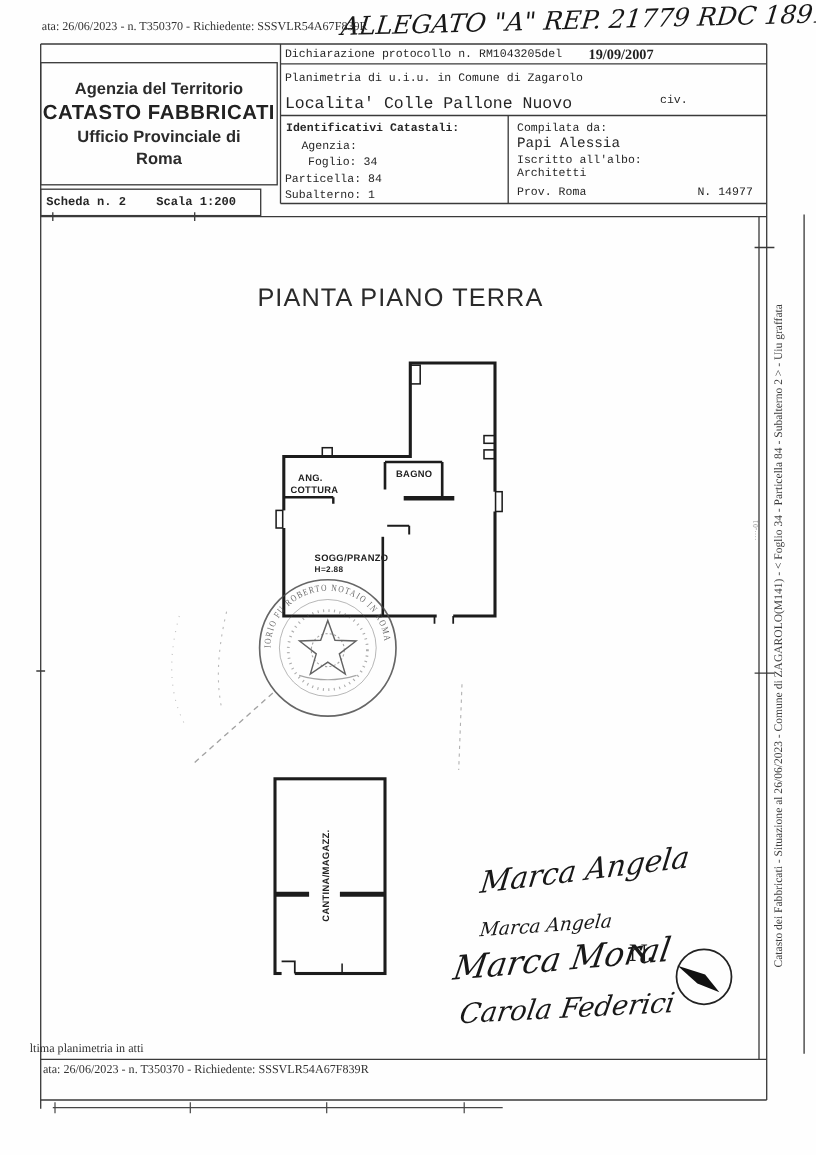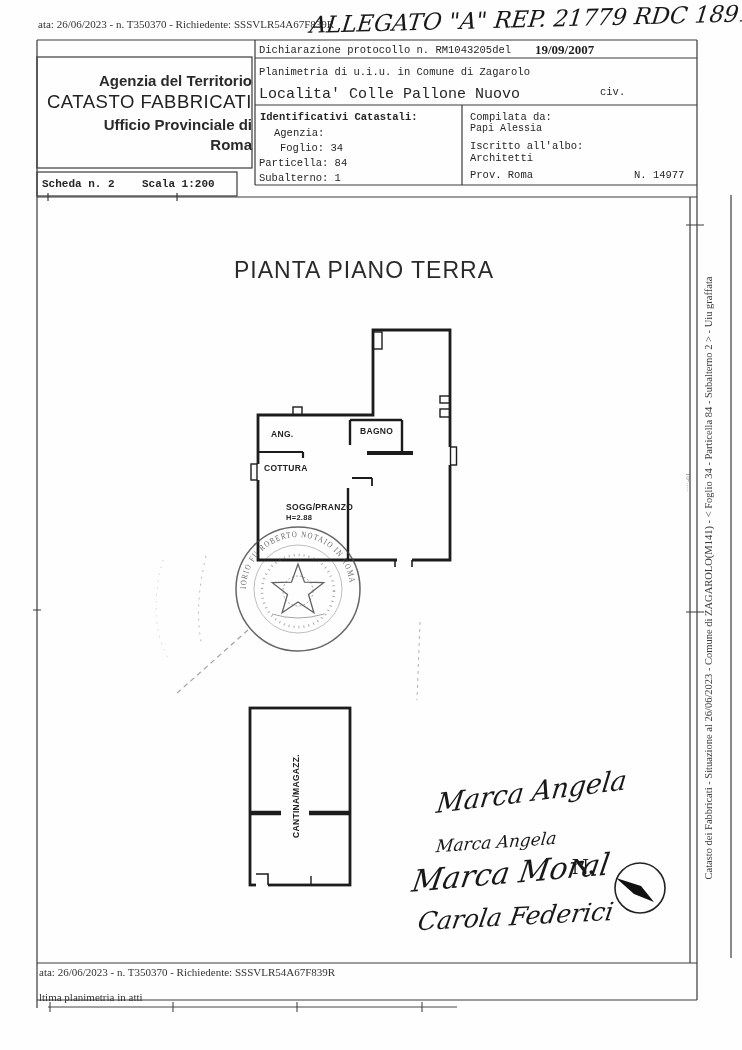--- a/index.html
+++ b/index.html
@@ -4,23 +4,23 @@
 <style>
   html,body{margin:0;padding:0;background:#ffffff;}
   #page{position:relative;width:742px;height:1050px;background:#fefefe;overflow:hidden;
         font-family:"Liberation Sans",sans-serif;color:#1f1f1f;}
   .abs{position:absolute;line-height:1;white-space:nowrap;}
   .serif{font-family:"Liberation Serif",serif;}
   .mono{font-family:"Liberation Mono","DejaVu Sans Mono",monospace;color:#262626;}
   .sans{font-family:"Liberation Sans",sans-serif;}
   .hand{font-family:"DejaVu Serif",serif;font-style:italic;color:#181818;}
   .agency{left:37px;top:57px;width:215px;height:111px;display:flex;flex-direction:column;
-          justify-content:center;align-items:flex-end;gap:5px;text-align:center;}
+          justify-content:center;align-items:center;gap:5px;text-align:center;}
   .agency .a1,.agency .a3,.agency .a4{font-size:15px;font-weight:600;color:#2b2b2b;}
-  .agency .a2{font-size:18.5px;font-weight:400;letter-spacing:.5px;color:#222;}
+  .agency .a2{font-size:18.5px;font-weight:700;letter-spacing:.5px;color:#222;}
   .roomlabel{font-size:8.5px;color:#222;font-weight:600;letter-spacing:.3px;}
   .footer-line{font-size:11px;color:#333;}
   svg{position:absolute;left:0;top:0;}
   .stamp-text{font-family:"Liberation Serif",serif;font-size:8.5px;letter-spacing:1.5px;fill:#474747;}
 </style>
 </head>
 <body>
 
 <div id="page">
 
@@ -130,44 +130,44 @@
   <div class="abs mono" style="left:259px;top:87px;font-size:15px;">Localita' Colle Pallone Nuovo</div>
   <div class="abs mono" style="left:600px;top:87px;font-size:10.5px;">civ.</div>
 
   <div class="abs mono" style="left:260px;top:112px;font-size:10.5px;font-weight:bold;">Identificativi Catastali:</div>
   <div class="abs mono" style="left:274px;top:128px;font-size:10.5px;">Agenzia:</div>
   <div class="abs mono" style="left:280px;top:143px;font-size:10.5px;">Foglio: 34</div>
   <div class="abs mono" style="left:259px;top:158px;font-size:10.5px;">Particella: 84</div>
   <div class="abs mono" style="left:259px;top:173px;font-size:10.5px;">Subalterno: 1</div>
 
   <div class="abs mono" style="left:470px;top:112px;font-size:10.5px;">Compilata da:</div>
-  <div class="abs mono" style="left:470px;top:124px;font-size:10px;">Papi Alessia</div>
+  <div class="abs mono" style="left:470px;top:124px;font-size:13px;">Papi Alessia</div>
   <div class="abs mono" style="left:470px;top:141px;font-size:10.5px;">Iscritto all'albo:</div>
   <div class="abs mono" style="left:470px;top:153px;font-size:10.5px;">Architetti</div>
   <div class="abs mono" style="left:470px;top:170px;font-size:10.5px;">Prov. Roma</div>
   <div class="abs mono" style="left:634px;top:170px;font-size:10.5px;">N. 14977</div>
 
   <div class="abs mono" style="left:42px;top:179px;font-size:11px;font-weight:600;">Scheda n. 2</div>
   <div class="abs mono" style="left:142px;top:179px;font-size:11px;font-weight:600;">Scala 1:200</div>
 
   <div class="abs sans" style="left:234px;top:259px;font-size:23px;letter-spacing:1px;color:#2a2a2a;">PIANTA PIANO TERRA</div>
 
   <div class="abs roomlabel" style="left:360px;top:427px;">BAGNO</div>
   <div class="abs roomlabel" style="left:271px;top:430px;text-align:center;">ANG.</div>
-  <div class="abs roomlabel" style="left:264px;top:441px;margin-top:23px;">COTTURA</div>
+  <div class="abs roomlabel" style="left:264px;top:441px;">COTTURA</div>
   <div class="abs roomlabel" style="left:286px;top:503px;">SOGG/PRANZO</div>
   <div class="abs roomlabel" style="left:286px;top:514px;font-size:7.5px;">H=2.88</div>
   <div class="abs roomlabel" style="left:296px;top:796px;transform:translate(-50%,-50%) rotate(-90deg);">CANTINA/MAGAZZ.</div>
 
   <div class="abs hand" style="left:436px;top:778px;font-size:27px;transform:rotate(-7deg) skewX(-14deg);">Marca Angela</div>
   <div class="abs hand" style="left:436px;top:834px;font-size:17px;transform:rotate(-4deg) skewX(-10deg);">Marca Angela</div>
   <div class="abs hand" style="left:412px;top:858px;font-size:30px;transform:rotate(-5deg) skewX(-14deg);">Marca Moral</div>
   <div class="abs hand" style="left:418px;top:904px;font-size:25px;transform:rotate(-3deg) skewX(-12deg);">Carola Federici</div>
 
   <div class="abs serif" style="left:572px;top:855px;font-size:23px;font-weight:600;color:#1a1a1a;">N.</div>
 
   <div class="abs serif" style="left:709px;top:578px;font-size:10.5px;color:#3b3b3b;transform:translate(-50%,-50%) rotate(-90deg);">Catasto dei Fabbricati - Situazione al 26/06/2023 - Comune di ZAGAROLO(M141) - &lt; Foglio 34 - Particella  84 - Subalterno 2 &gt; - Uiu graffata</div>
   <div class="abs serif" style="left:688px;top:482px;font-size:7px;color:#666;opacity:.7;transform:translate(-50%,-50%) rotate(-90deg);">····-01</div>
 
-  <div class="abs serif footer-line" style="left:39px;top:948px;margin-top:44px;">ltima planimetria in atti</div>
+  <div class="abs serif footer-line" style="left:27px;top:948px;">ltima planimetria in atti</div>
   <div class="abs serif footer-line" style="left:39px;top:967px;">ata: 26/06/2023 - n. T350370 - Richiedente: SSSVLR54A67F839R</div>
 
 </div>
 
 </body></html>

